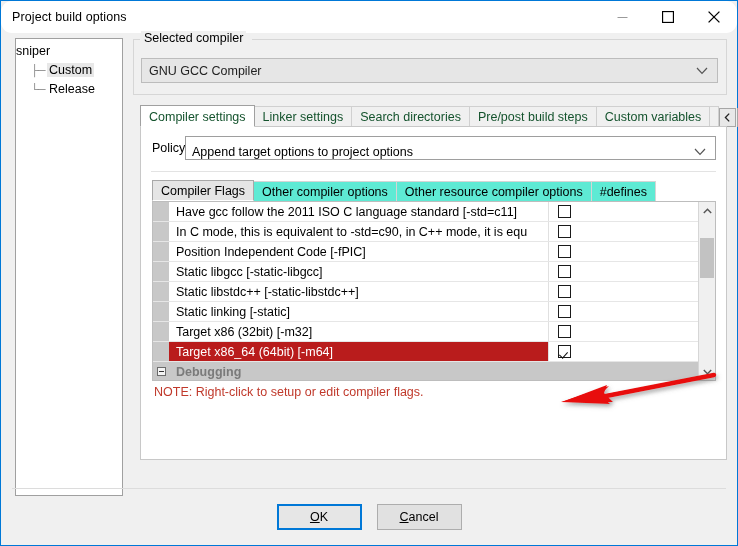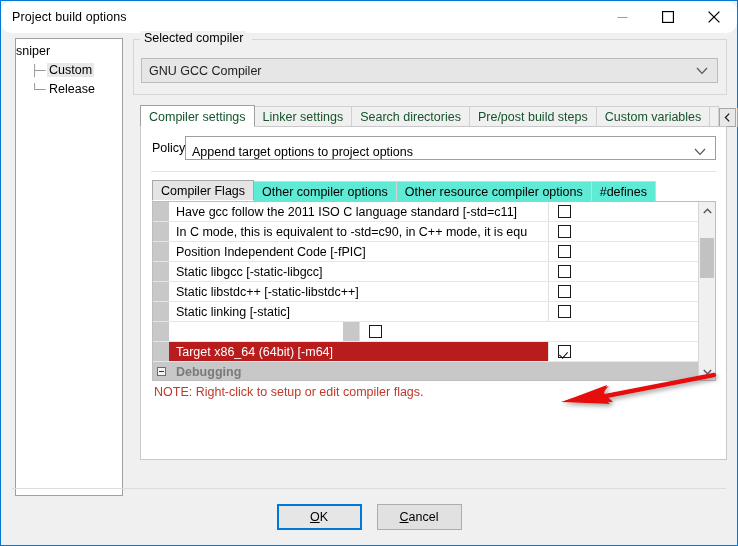--- a/index.html
+++ b/index.html
@@ -153,21 +153,20 @@
   #gutter{
     position:absolute;left:0;top:0;width:16px;bottom:0;background:#c8c8c8;
   }
   #rows{
     position:absolute;left:0;top:0;right:0;bottom:0;
   }
   .row{
     position:relative;height:20px;box-sizing:border-box;
     display:flex;align-items:center;
     border-bottom:1px solid #e6e6e6;
-    justify-content:center;
   }
   .row .gut{
     width:16px;min-width:16px;height:100%;background:#c8c8c8;
     display:flex;align-items:center;justify-content:center;
     box-sizing:border-box;
   }
   .row .lbl{
     flex:1;min-width:0;padding-left:7px;font-size:12.5px;
     white-space:nowrap;overflow:hidden;
     background:#ffffff;height:100%;display:flex;align-items:center;
@@ -382,20 +381,21 @@
                 </div>
                 <div class="row">
                   <div class="gut"></div>
                   <div class="lbl">Static linking  [-static]</div>
                   <div class="cbcell">
                     <div class="cbox"></div>
                   </div>
                 </div>
                 <div class="row">
                   <div class="gut"></div>
+                  <div class="lbl">Target x86 (32bit)  [-m32]</div>
                   <div class="cbcell">
                     <div class="cbox"></div>
                   </div>
                 </div>
                 <div class="row selected">
                   <div class="gut"></div>
                   <div class="lbl">Target x86_64 (64bit)  [-m64]</div>
                   <div class="cbcell">
                     <div class="cbox checked"></div>
                   </div>

